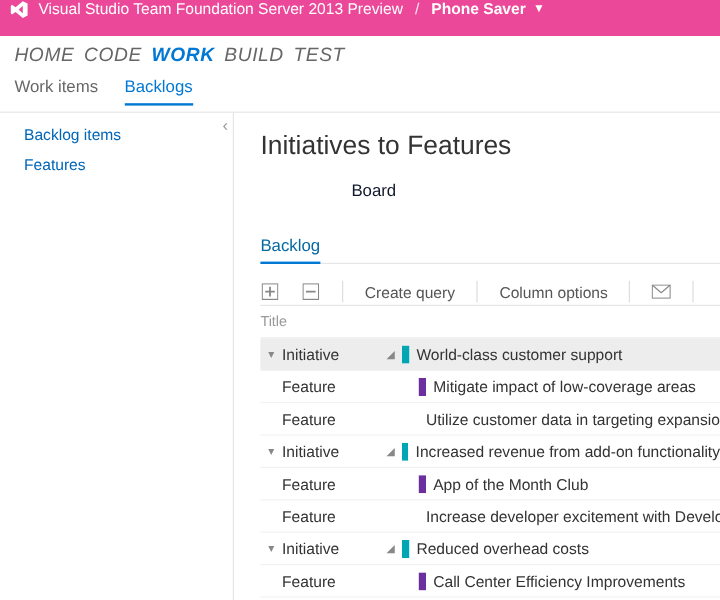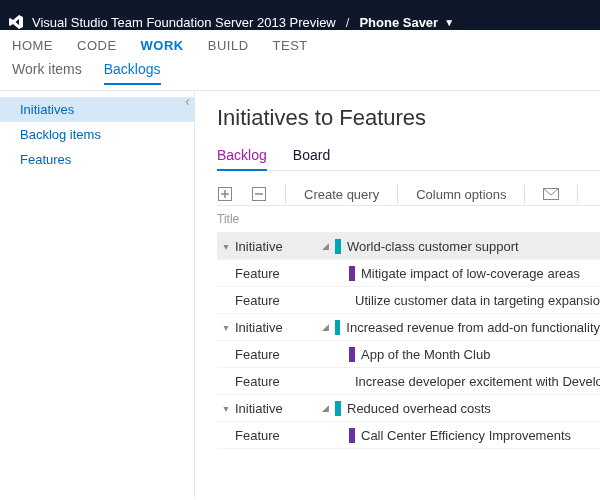--- a/index.html
+++ b/index.html
@@ -1,38 +1,38 @@
 <!DOCTYPE html>
 <html><head>
 <meta charset="utf-8">
 <style>
   * { box-sizing: border-box; margin: 0; padding: 0; }
   body { font-family: "Segoe UI", Arial, sans-serif; font-size: 13px; color: #333; background: #fff; width: 600px; height: 500px; overflow: hidden; }
-  .titlebar { background: #0f172a; color: #fff; height: 30px; display: flex; align-items: flex-end; padding: 0 8px; font-size: 13px; }
+  .titlebar { background: #ec4899; color: #fff; height: 30px; display: flex; align-items: flex-start; padding: 0 8px; font-size: 13px; }
   .tb-logo { margin-right: 8px; display: flex; align-items: center; }
   .tb-title { white-space: nowrap; }
   .tb-sep { margin: 0 10px; opacity: 0.85; }
   .tb-project { font-weight: 600; display: flex; align-items: center; gap: 6px; cursor: pointer; }
   .tb-caret { font-size: 10px; }
-  .nav1 { display: flex; gap: 24px; padding: 8px 12px 6px 12px; font-size: 13px; color: #666; }
+  .nav1 { display: flex; gap: 8px; padding: 8px 12px 6px 12px; font-size: 16px; color: #666; font-style: italic; }
   .nav1 .item { cursor: pointer; letter-spacing: 0.5px; }
   .nav1 .item.active { color: #0078d4; font-weight: 600; text-align: center; }
   .nav2 { display: flex; gap: 22px; padding: 2px 12px 6px 12px; font-size: 14px; color: #666; border-bottom: 1px solid #e6e6e6; }
   .nav2 .item { cursor: pointer; padding-bottom: 6px; }
   .nav2 .item.active { color: #0078d4; border-bottom: 2px solid #0078d4; margin-bottom: -1px; }
   .main { display: flex; height: calc(500px - 30px - 33px - 30px); }
   .sidebar { width: 195px; border-right: 1px solid #e6e6e6; padding: 6px 0; position: relative; }
   .sidebar .collapse { position: absolute; top: 2px; right: 4px; color: #999; font-size: 14px; cursor: pointer; }
   .sidebar .sb-item { padding: 5px 10px 5px 20px; color: #0066b8; cursor: pointer; }
   .sidebar .sb-item.active { background: #d6e8f7; }
   .content { flex: 1; padding: 14px 0 0 22px; overflow: hidden; }
   .content h1 { font-size: 22px; font-weight: 400; color: #333; margin-bottom: 10px; }
   .tabs3 { display: flex; gap: 26px; border-bottom: 1px solid #e6e6e6; margin-bottom: 8px; }
   .tabs3 .t { padding: 6px 0; color: #0f172a; cursor: pointer; font-size: 14px; }
-  .tabs3 .t.active { color: #a21caf; border-bottom: 2px solid #0078d4; margin-bottom: -1px; }
+  .tabs3 .t.active { color: #0369a1; border-bottom: 2px solid #0078d4; margin-bottom: -1px; margin-top: 46px; }
   .toolbar { display: flex; align-items: center; gap: 18px; padding: 6px 0 2px 0; color: #555; font-size: 13px; border-bottom: 1px solid #e6e6e6; }
   .toolbar .iconbtn { cursor: pointer; color: #666; display: inline-flex; align-items: center; justify-content: center; width: 16px; height: 16px; }
   .toolbar .txtbtn { cursor: pointer; color: #555; }
   .toolbar .div { width: 1px; height: 18px; background: #ddd; }
   .gridhead { display: flex; color: #999; font-size: 12px; padding: 6px 0; border-bottom: 1px solid #eee; }
   .gridhead .c1 { width: 118px; padding-left: 22px; }
   .gridhead .c2 { flex: 1; padding-left: 0; }
   .row { display: flex; align-items: center; height: 27px; border-bottom: 1px solid #f2f2f2; font-size: 13px; color: #333; cursor: pointer; }
   .row.sel { background: #ededed; }
   .row .expander { width: 18px; text-align: center; color: #888; font-size: 10px; }
@@ -70,21 +70,20 @@
 </div>
 
 <div class="nav2">
   <span class="item">Work items</span>
   <span class="item active">Backlogs</span>
 </div>
 
 <div class="main">
   <div class="sidebar">
     <span class="collapse">‹</span>
-    <div class="sb-item active">Initiatives</div>
     <div class="sb-item">Backlog items</div>
     <div class="sb-item">Features</div>
   </div>
 
   <div class="content">
     <h1>Initiatives to Features</h1>
 
     <div class="tabs3">
       <span class="t active">Backlog</span>
       <span class="t">Board</span>

